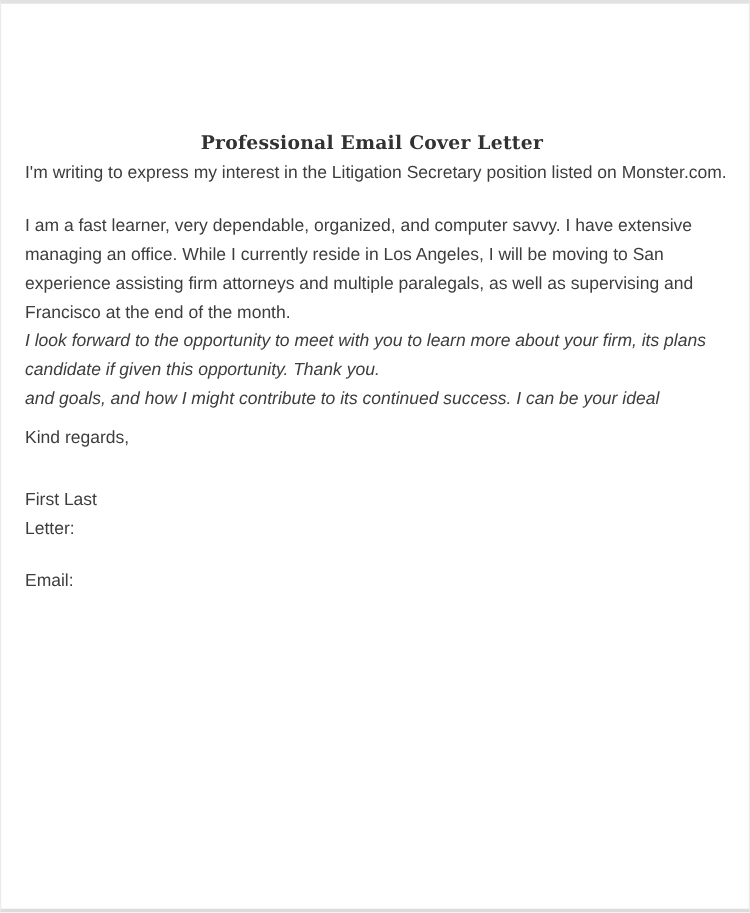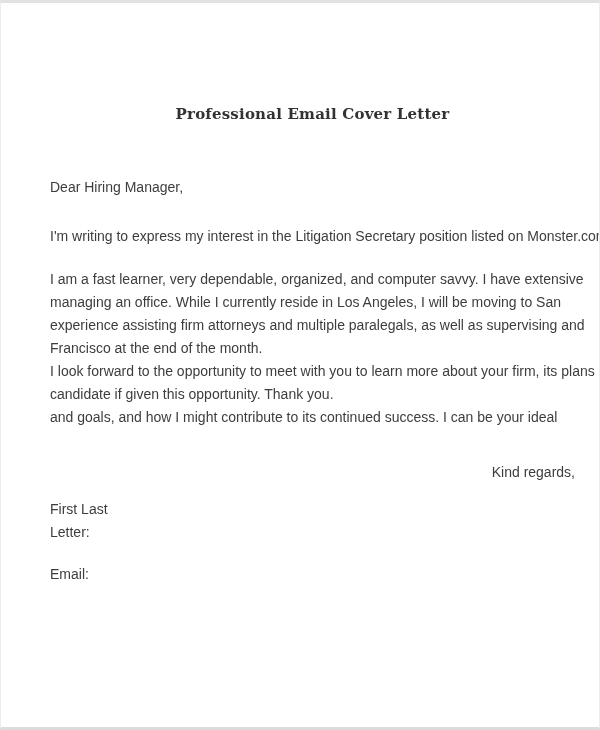--- a/index.html
+++ b/index.html
@@ -14,21 +14,21 @@
     box-sizing: border-box;
     background: #ffffff;
     border-top: 3px solid #e2e2e2;
     border-bottom: 3px solid #dcdcdc;
     border-left: 1px solid #ececec;
     border-right: 1px solid #ececec;
     overflow: hidden;
     font-family: "Liberation Sans", sans-serif;
   }
   .content {
-    padding: 0 24px 0 49px;
+    padding: 0 24px 0 19px;
   }
   .doc-title {
     margin: 99px 0 0 0;
     font-family: "DejaVu Serif", "Liberation Serif", serif;
     font-weight: bold;
     font-size: 15px;
     line-height: 24px;
     letter-spacing: 0.2px;
     text-align: center;
     color: #323232;
@@ -38,36 +38,33 @@
     font-size: 14px;
     line-height: 23px;
     color: #3d3d3d;
   }
   .para .line {
     white-space: nowrap;
   }
   .p1 { margin-top: 50px; margin-bottom: 26px; }
   .p2 { margin-bottom: 20px; }
   .p3 { }
-  .p4 { margin-bottom: 32px; }
-  .p5 { margin-bottom: 14px; text-align: right; }
+  .p4 { margin-bottom: 8px; font-style: italic; }
+  .p5 { margin-bottom: 27px; }
   .p6 { margin-bottom: 19px; }
   .p7 { margin-bottom: 0; }
 </style>
 </head>
 <body>
 
 <div class="page">
   <div class="content">
 
     <h1 class="doc-title">Professional Email Cover Letter</h1>
 
-    <div class="para p1">
-      <div class="line">Dear Hiring Manager,</div>
-    </div>
 
     <div class="para p2">
       <div class="line">I'm writing to express my interest in the Litigation Secretary position listed on Monster.com.</div>
     </div>
 
     <div class="para p3">
       <div class="line">I am a fast learner, very dependable, organized, and computer savvy. I have extensive</div>
       <div class="line">managing an office. While I currently reside in Los Angeles, I will be moving to San</div>
       <div class="line">experience assisting firm attorneys and multiple paralegals, as well as supervising and</div>
       <div class="line">Francisco at the end of the month.</div>

